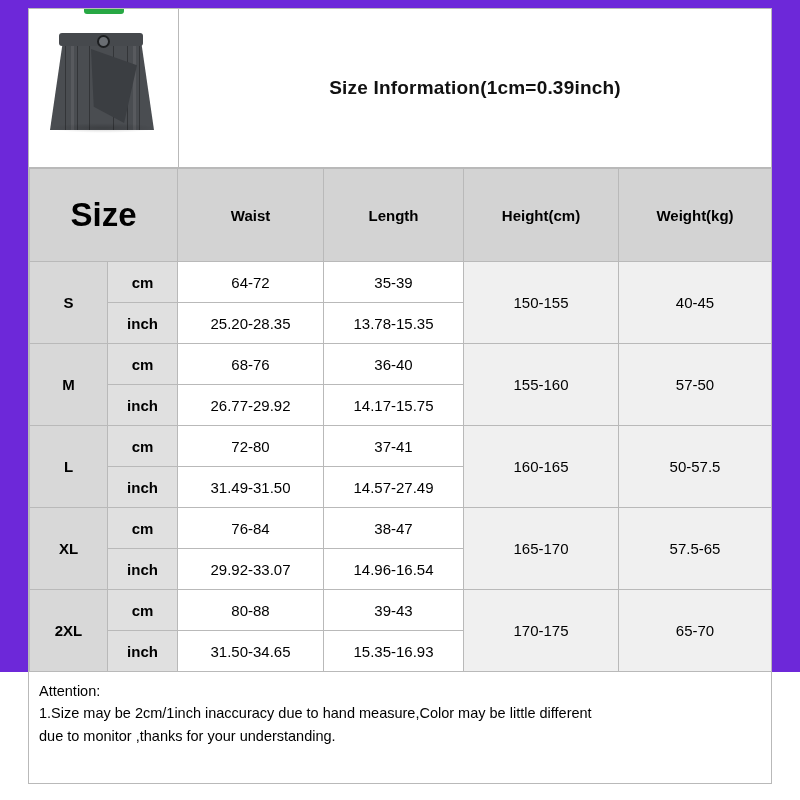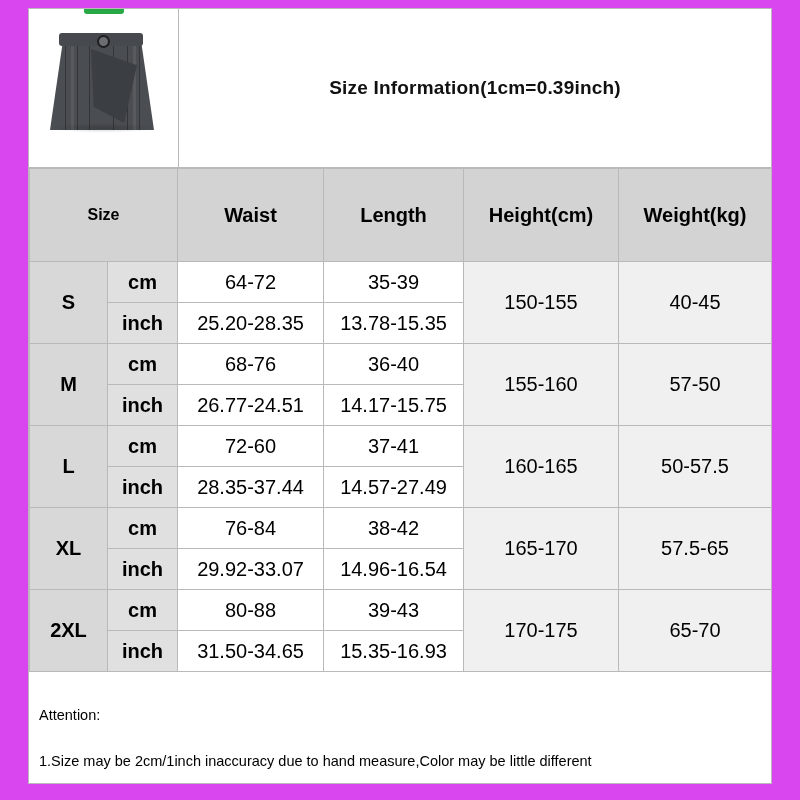--- a/index.html
+++ b/index.html
@@ -10,23 +10,23 @@
   body {
     width: 800px;
     height: 800px;
     font-family: "Liberation Sans", sans-serif;
     color: #000;
     overflow: hidden;
   }
   .page {
     position: relative;
     width: 800px;
-    height: 800px;
+    height: 672px;
     box-sizing: border-box;
-    background: #d946ef;
+    background: #6d28d9;
   }
   .sheet {
     position: absolute;
     left: 28px;
     top: 8px;
     width: 744px;
     height: 776px;
     border: 1px solid #b9b9b9;
     box-sizing: border-box;
     background: #ffffff;
@@ -141,31 +141,31 @@
   
   table.size {
     border-collapse: collapse;
     width: 100%;
     table-layout: fixed;
   }
   table.size td, table.size th {
     border: 1px solid #b9b9b9;
     text-align: center;
     vertical-align: middle;
-    font-size: 20px;
+    font-size: 15px;
     padding: 0;
   }
   .th-row td {
     background: #d3d3d3;
     height: 92px;
     font-weight: bold;
     font-size: 15px;
   }
   .th-row td.size-head {
-    font-size: 16px;
+    font-size: 33px;
   }
   .c-size { width: 78px; }
   .c-unit { width: 70px; }
   .c-waist { width: 146px; }
   .c-length { width: 140px; }
   .c-height { width: 155px; }
   .c-weight { width: 153px; }
 
   td.sizecell {
     background: #d8d8d8;
@@ -188,21 +188,21 @@
     font-size: 15px;
   }
 
   
   .attention {
     padding: 8px 10px 6px 10px;
     font-size: 14.5px;
     line-height: 1.55;
     background: #ffffff;
   }
-  .attention .line { white-space: nowrap; margin-top: 24px; }
+  .attention .line { white-space: nowrap; }
 </style>
 </head>
 <body>
 
 <div class="page">
   <div class="sheet">
 
     <div class="header">
       <div class="img-cell">
         <div class="green-tab"></div>
@@ -262,43 +262,43 @@
         <tr>
           <td rowspan="2" class="sizecell">M</td>
           <td class="unitcell">cm</td>
           <td class="valcell">68-76</td>
           <td class="valcell">36-40</td>
           <td rowspan="2" class="merged">155-160</td>
           <td rowspan="2" class="merged">57-50</td>
         </tr>
         <tr>
           <td class="unitcell">inch</td>
-          <td class="valcell">26.77-24.51</td>
+          <td class="valcell">26.77-29.92</td>
           <td class="valcell">14.17-15.75</td>
         </tr>
 
         <tr>
           <td rowspan="2" class="sizecell">L</td>
           <td class="unitcell">cm</td>
-          <td class="valcell">72-60</td>
+          <td class="valcell">72-80</td>
           <td class="valcell">37-41</td>
           <td rowspan="2" class="merged">160-165</td>
           <td rowspan="2" class="merged">50-57.5</td>
         </tr>
         <tr>
           <td class="unitcell">inch</td>
-          <td class="valcell">28.35-37.44</td>
+          <td class="valcell">31.49-31.50</td>
           <td class="valcell">14.57-27.49</td>
         </tr>
 
         <tr>
           <td rowspan="2" class="sizecell">XL</td>
           <td class="unitcell">cm</td>
           <td class="valcell">76-84</td>
-          <td class="valcell">38-42</td>
+          <td class="valcell">38-47</td>
           <td rowspan="2" class="merged">165-170</td>
           <td rowspan="2" class="merged">57.5-65</td>
         </tr>
         <tr>
           <td class="unitcell">inch</td>
           <td class="valcell">29.92-33.07</td>
           <td class="valcell">14.96-16.54</td>
         </tr>
 
         <tr>
@@ -313,16 +313,17 @@
           <td class="unitcell">inch</td>
           <td class="valcell">31.50-34.65</td>
           <td class="valcell">15.35-16.93</td>
         </tr>
       </tbody>
     </table>
 
     <div class="attention">
       <div class="line">Attention:</div>
       <div class="line">1.Size may be 2cm/1inch inaccuracy due to hand measure,Color may be little different</div>
+      <div class="line">due to monitor ,thanks for your understanding.</div>
     </div>
 
   </div>
 </div>
 
 </body></html>

